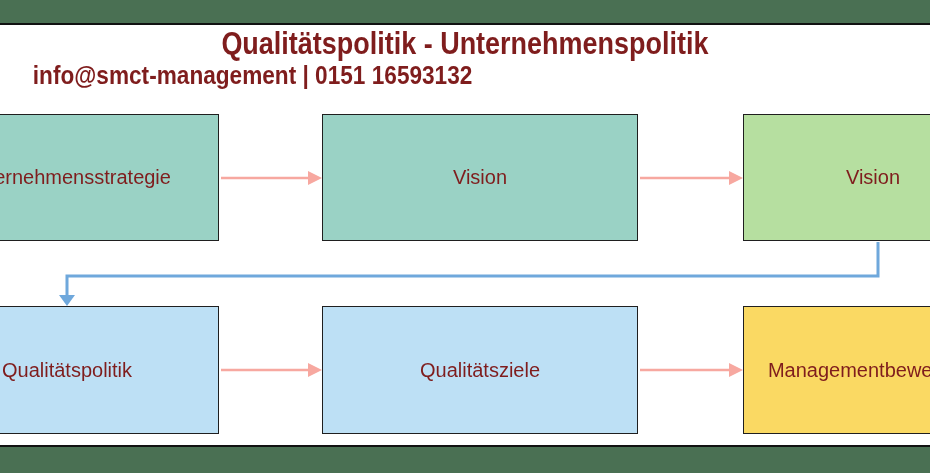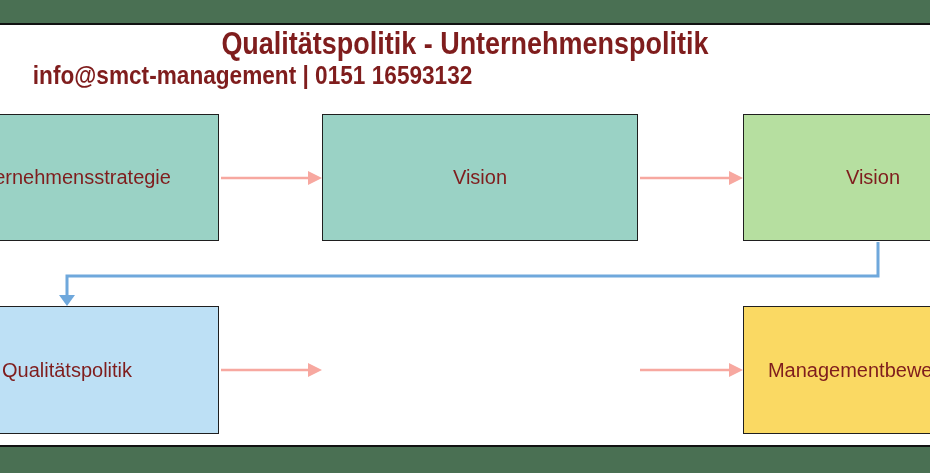--- a/index.html
+++ b/index.html
@@ -101,20 +101,23 @@
   <div class="node row1 col2 fill-teal">
     <span>Vision</span>
   </div>
   <div class="node row1 col3 fill-green">
     <span>Vision</span>
   </div>
 
   <div class="node row2 col1 fill-blue">
     <span>Qualitätspolitik</span>
   </div>
+  <div class="node row2 col2 fill-blue">
+    <span>Qualitätsziele</span>
+  </div>
   <div class="node row2 col3 fill-yellow">
     <span>Managementbewertung</span>
   </div>
 
   <svg class="connectors" viewBox="0 0 930 473" xmlns="http://www.w3.org/2000/svg" aria-hidden="true">
 
     <g>
       <line x1="221" y1="178" x2="309" y2="178" stroke="#f7a8a0" stroke-width="2.5"></line>
       <polygon points="308,171 322,178 308,185" fill="#f7a8a0"></polygon>
     </g>

